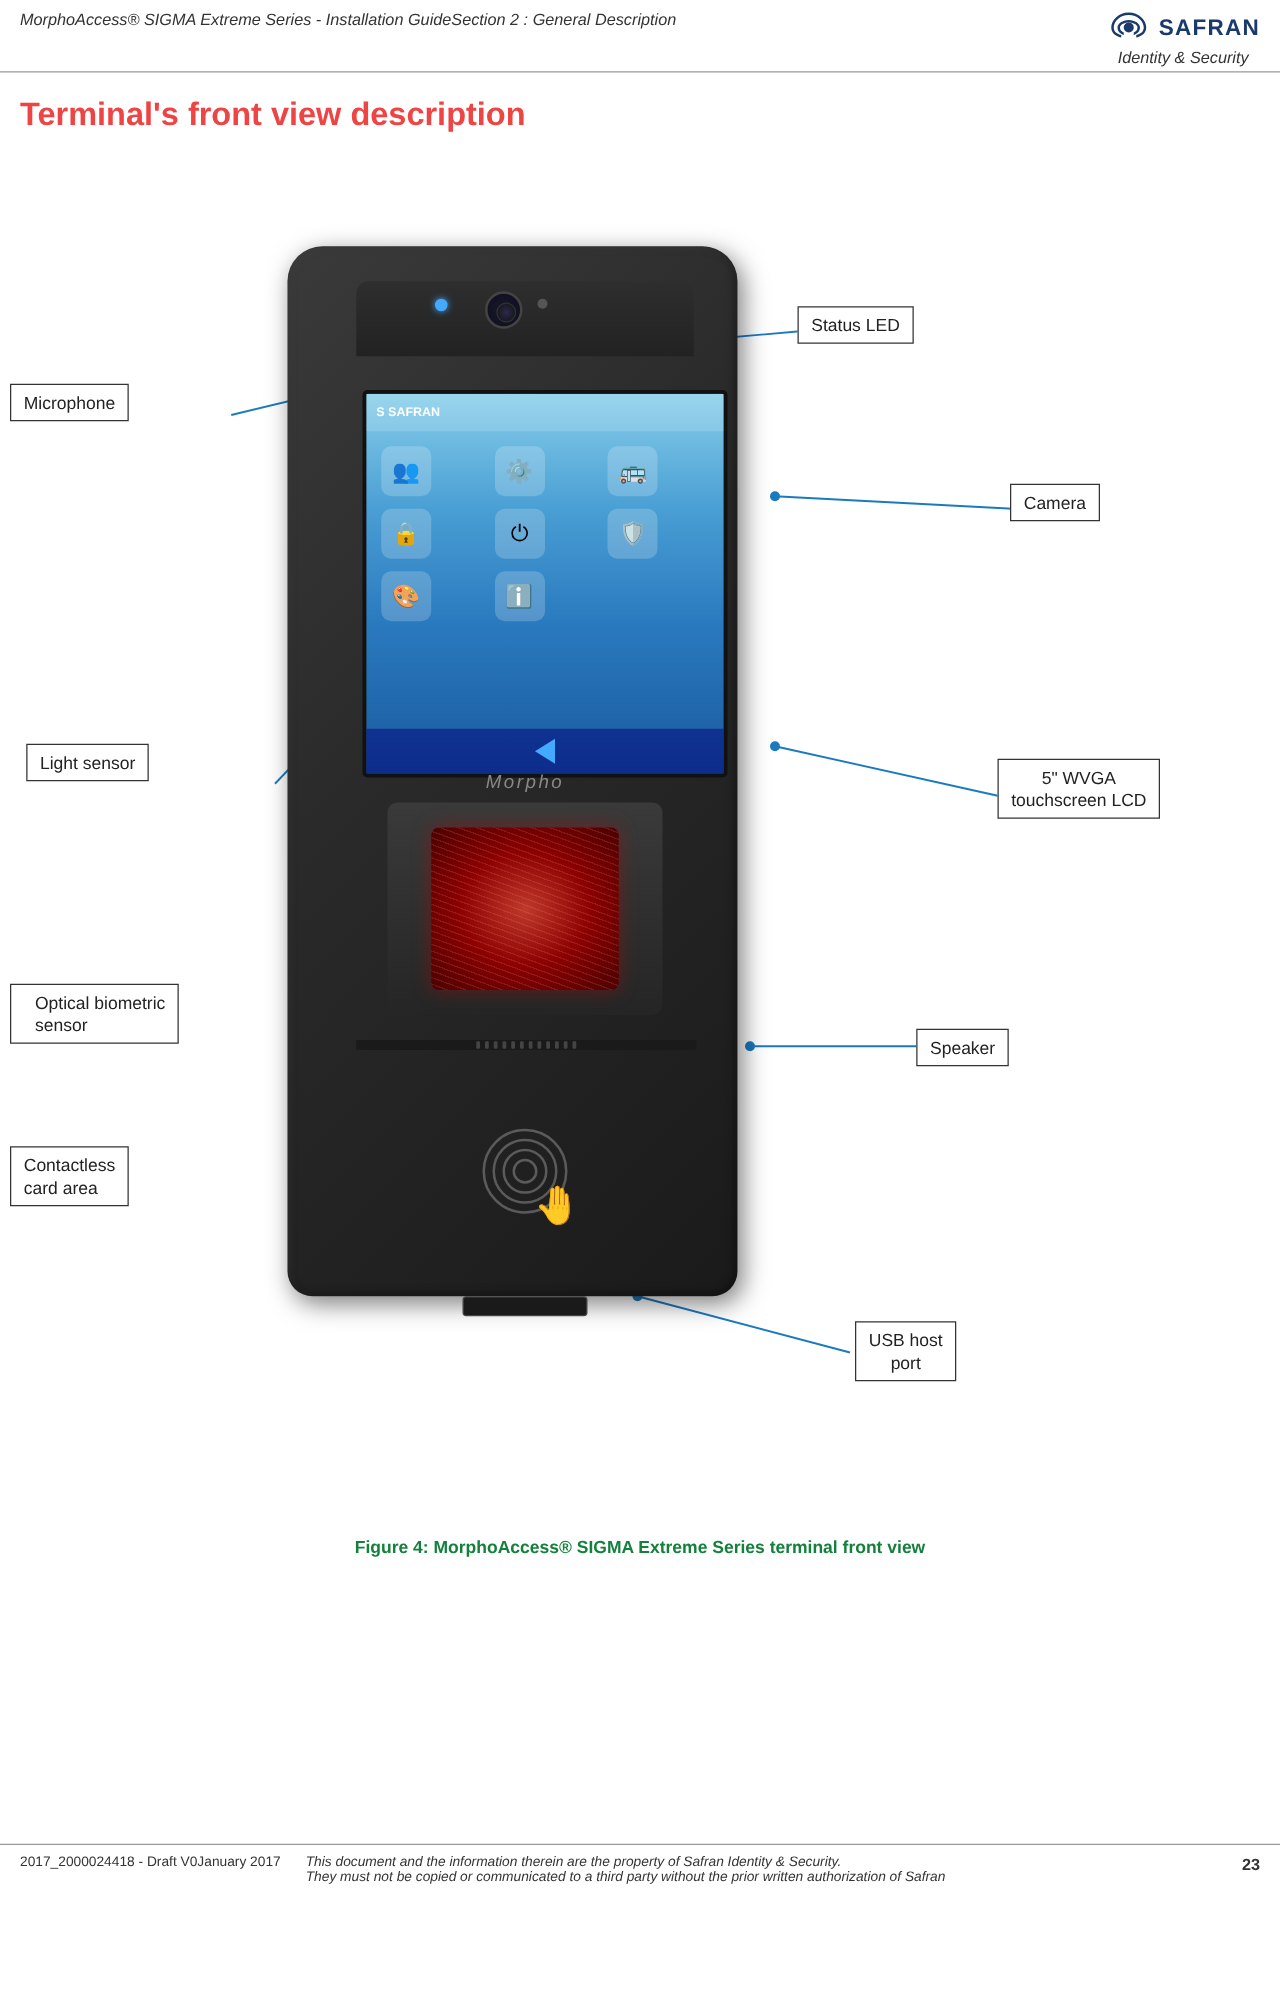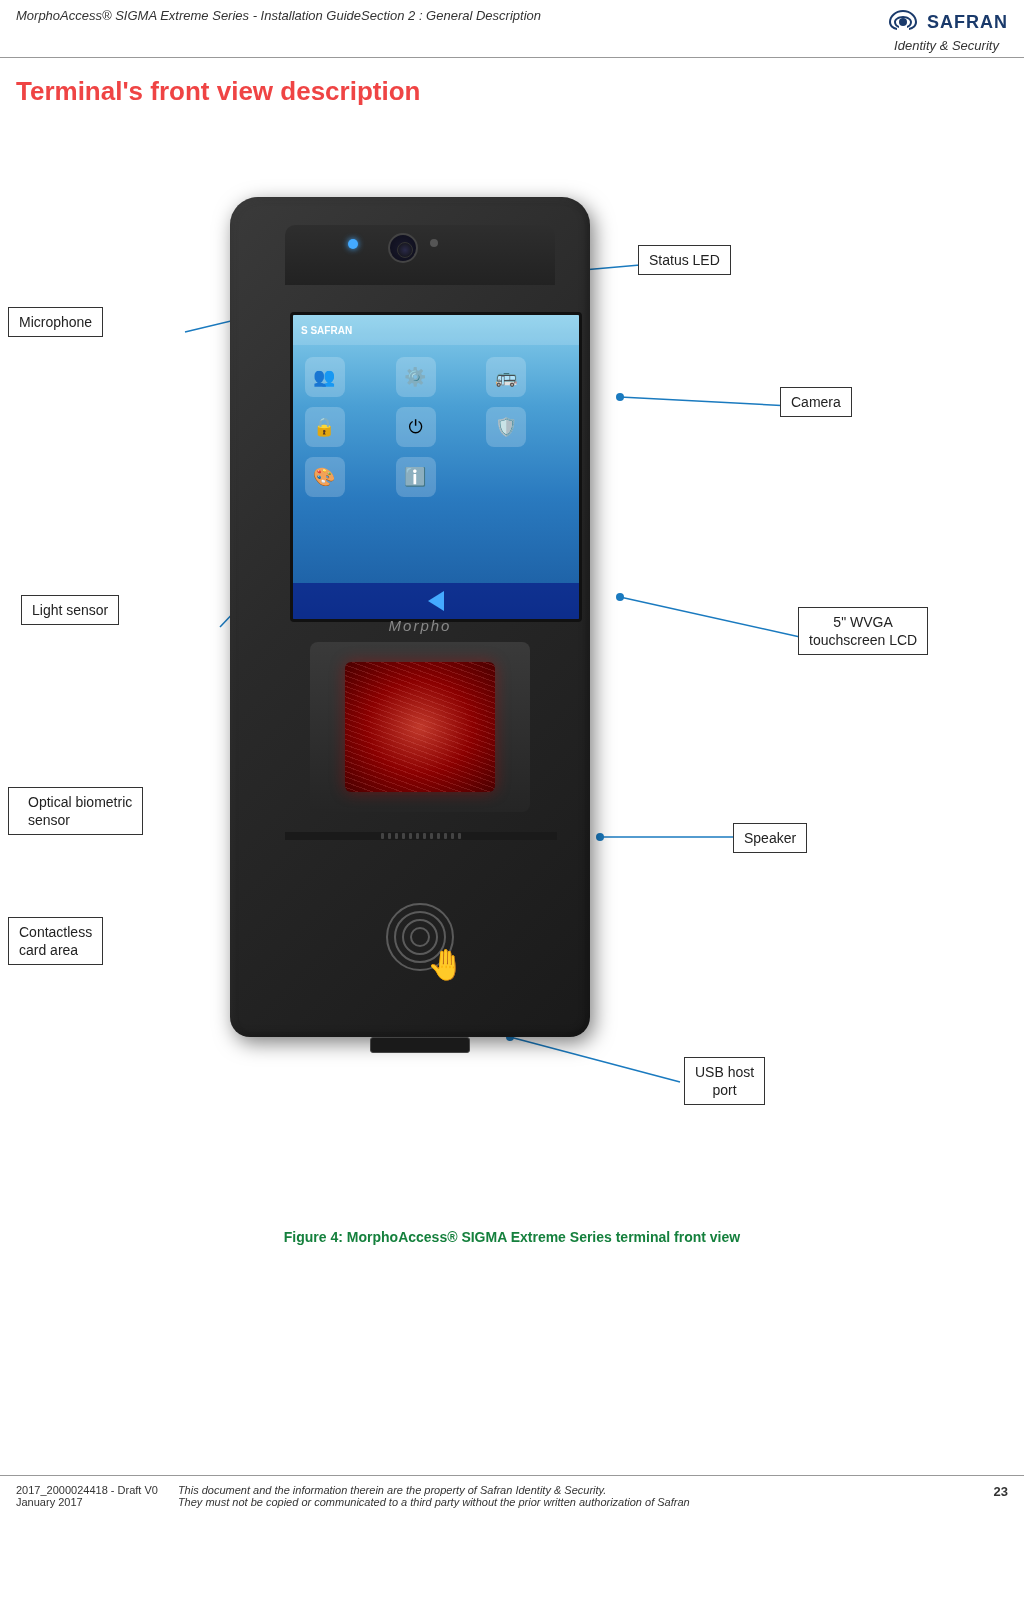--- a/index.html
+++ b/index.html
@@ -366,21 +366,21 @@
       left: 0;
       right: 0;
       border-top: 1px solid #999;
       padding: 8px 16px;
       display: flex;
       justify-content: space-between;
       align-items: flex-start;
     }
     .footer-left {
       display: flex;
-      flex-direction: column;
+      flex-direction: row;
       font-size: 11px;
       color: #333;
       justify-content: space-between;
     }
     .footer-center {
       flex: 1;
       padding: 0 20px;
       font-size: 11px;
       color: #333;
       font-style: italic;
@@ -512,21 +512,21 @@
 
         <div class="device-usb"></div>
 
       </div>
     </div>
 
     <div class="label-box" style="left: 8px; top: 190px;">Microphone</div>
 
     <div class="label-box" style="left: 638px; top: 128px;">Status LED</div>
 
-    <div class="label-box" style="left: 780px; top: 270px;">Camera</div>
+    <div class="label-box" style="left: 808px; top: 270px;">Camera</div>
 
     <div class="label-box" style="left: 21px; top: 478px;">Light sensor</div>
 
     <div class="label-box" style="left: 798px; top: 490px; text-align: center;">
       <span>5" WVGA</span><br>
       <span>touchscreen LCD</span>
     </div>
 
     <div class="label-box" style="left: 8px; top: 670px; text-align: left; padding-left: 19px;">
       <span>Optical biometric</span><br>

